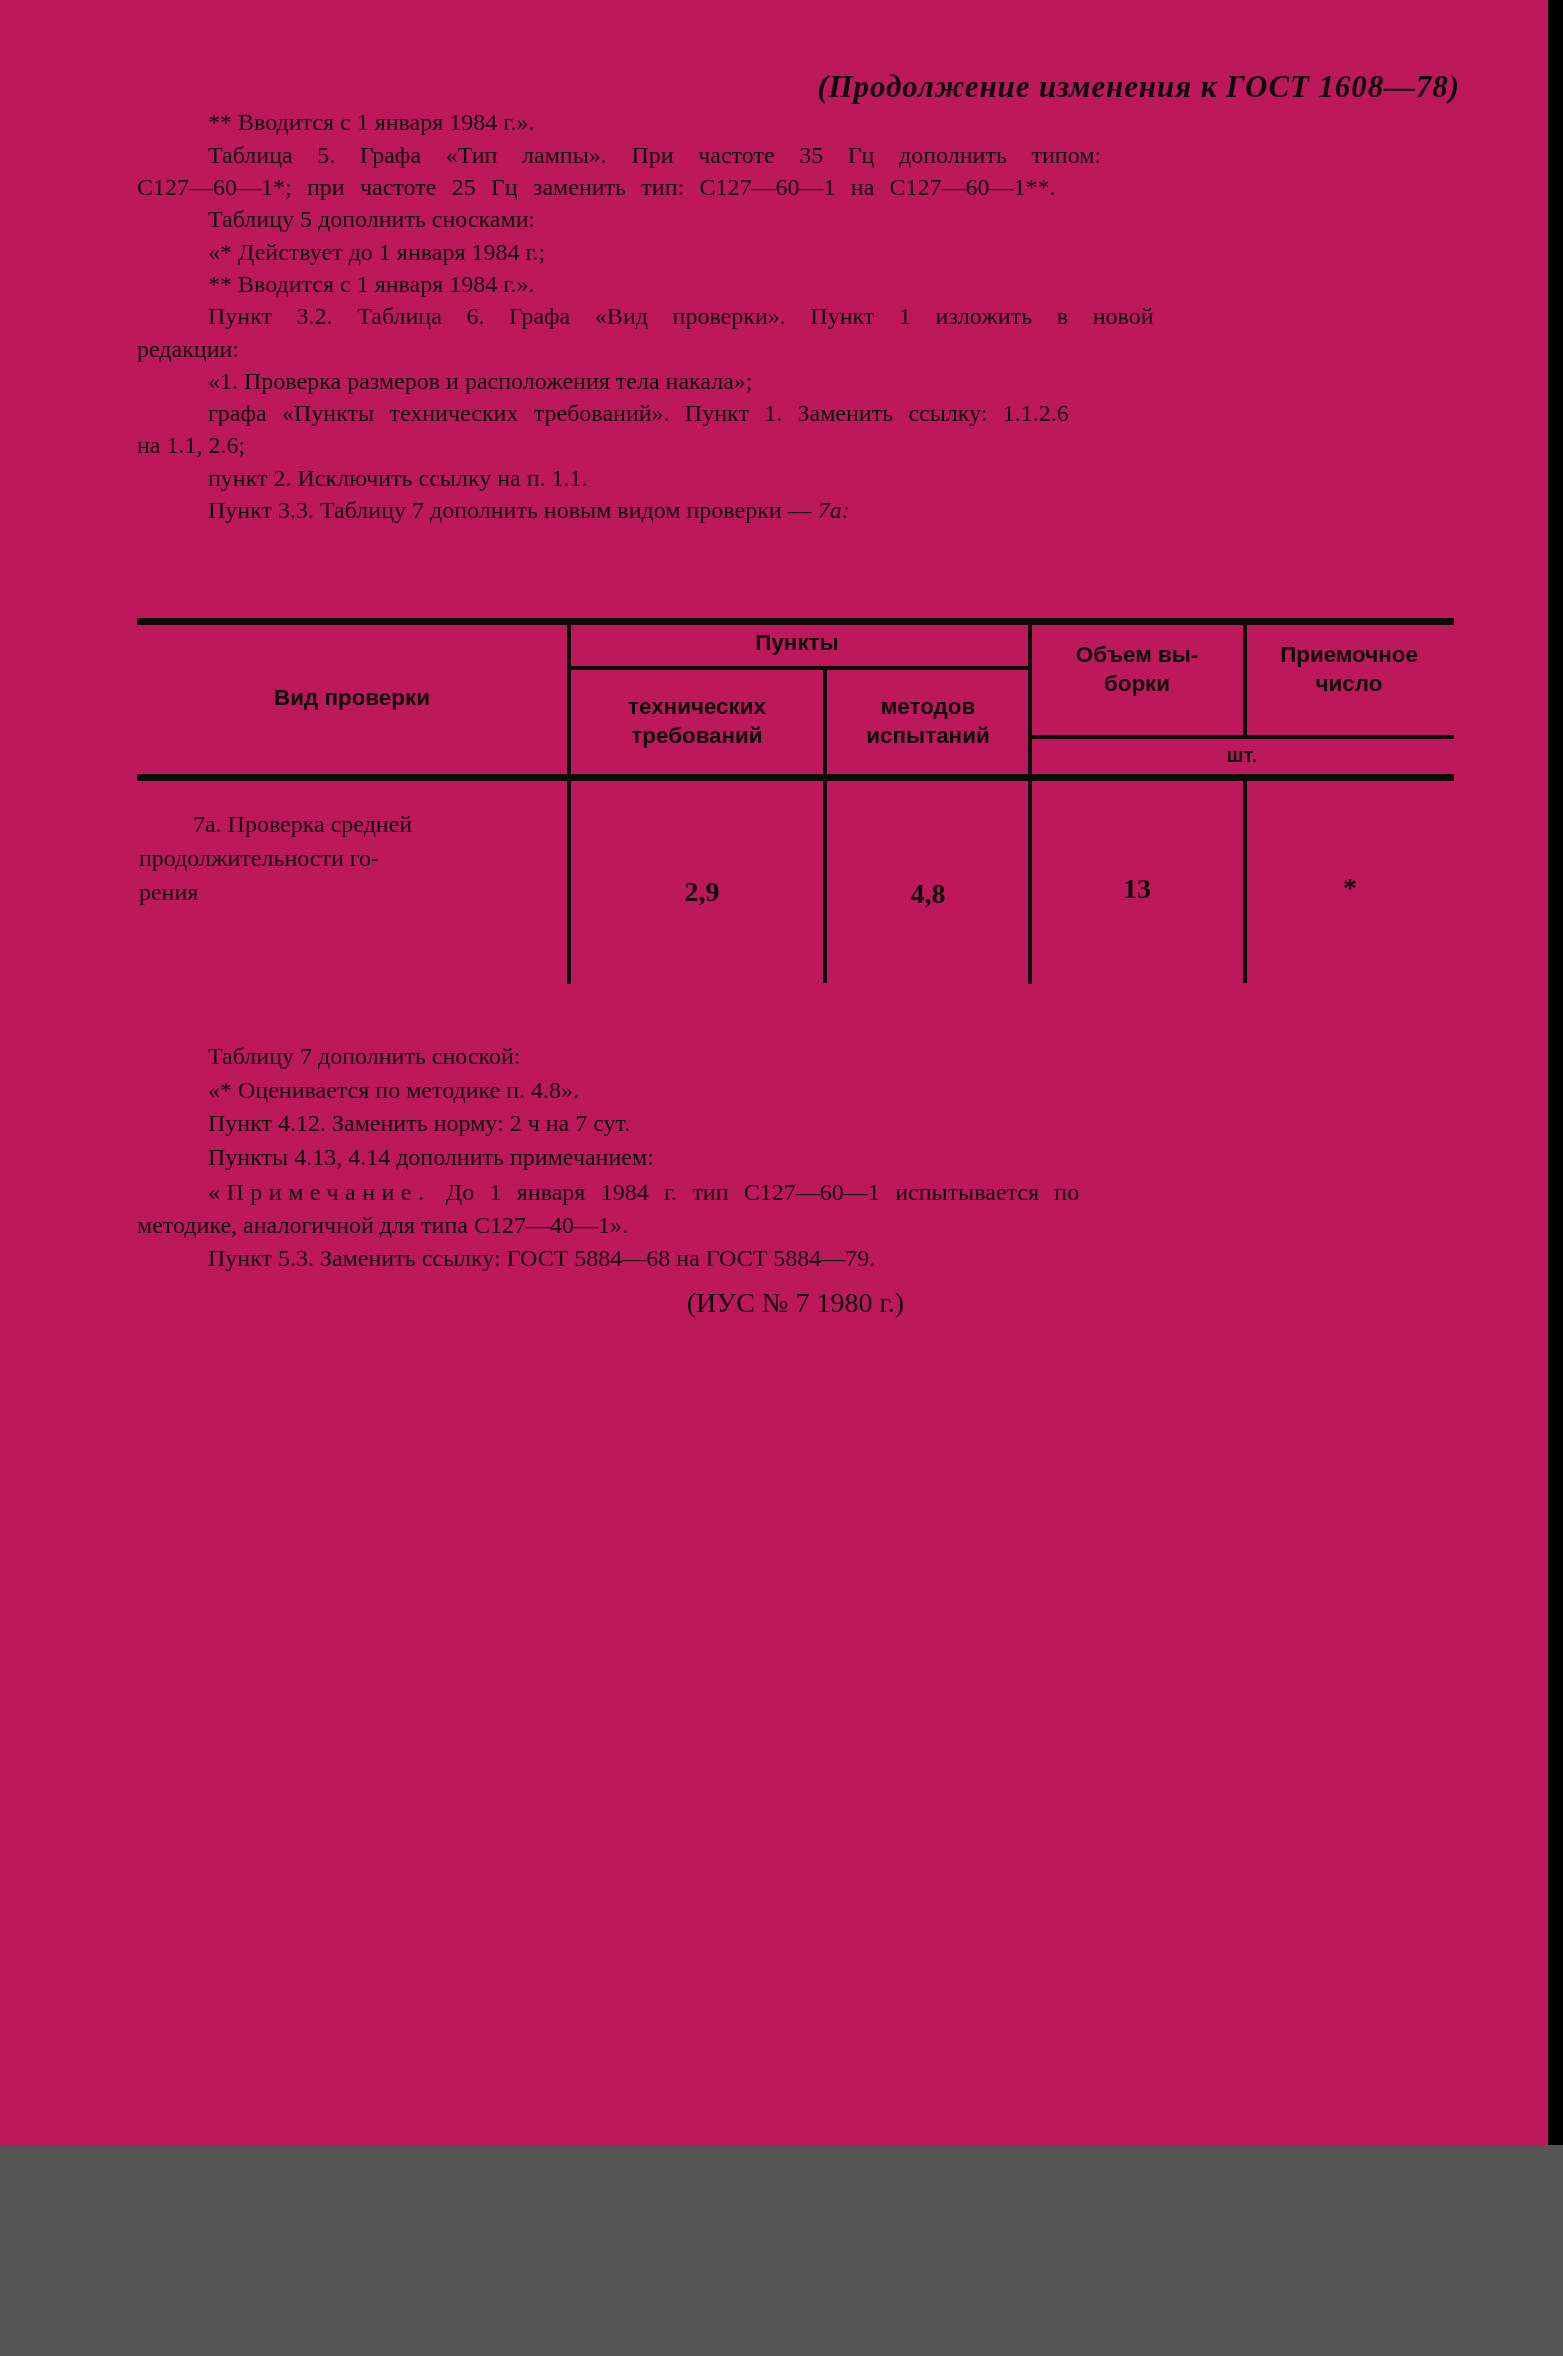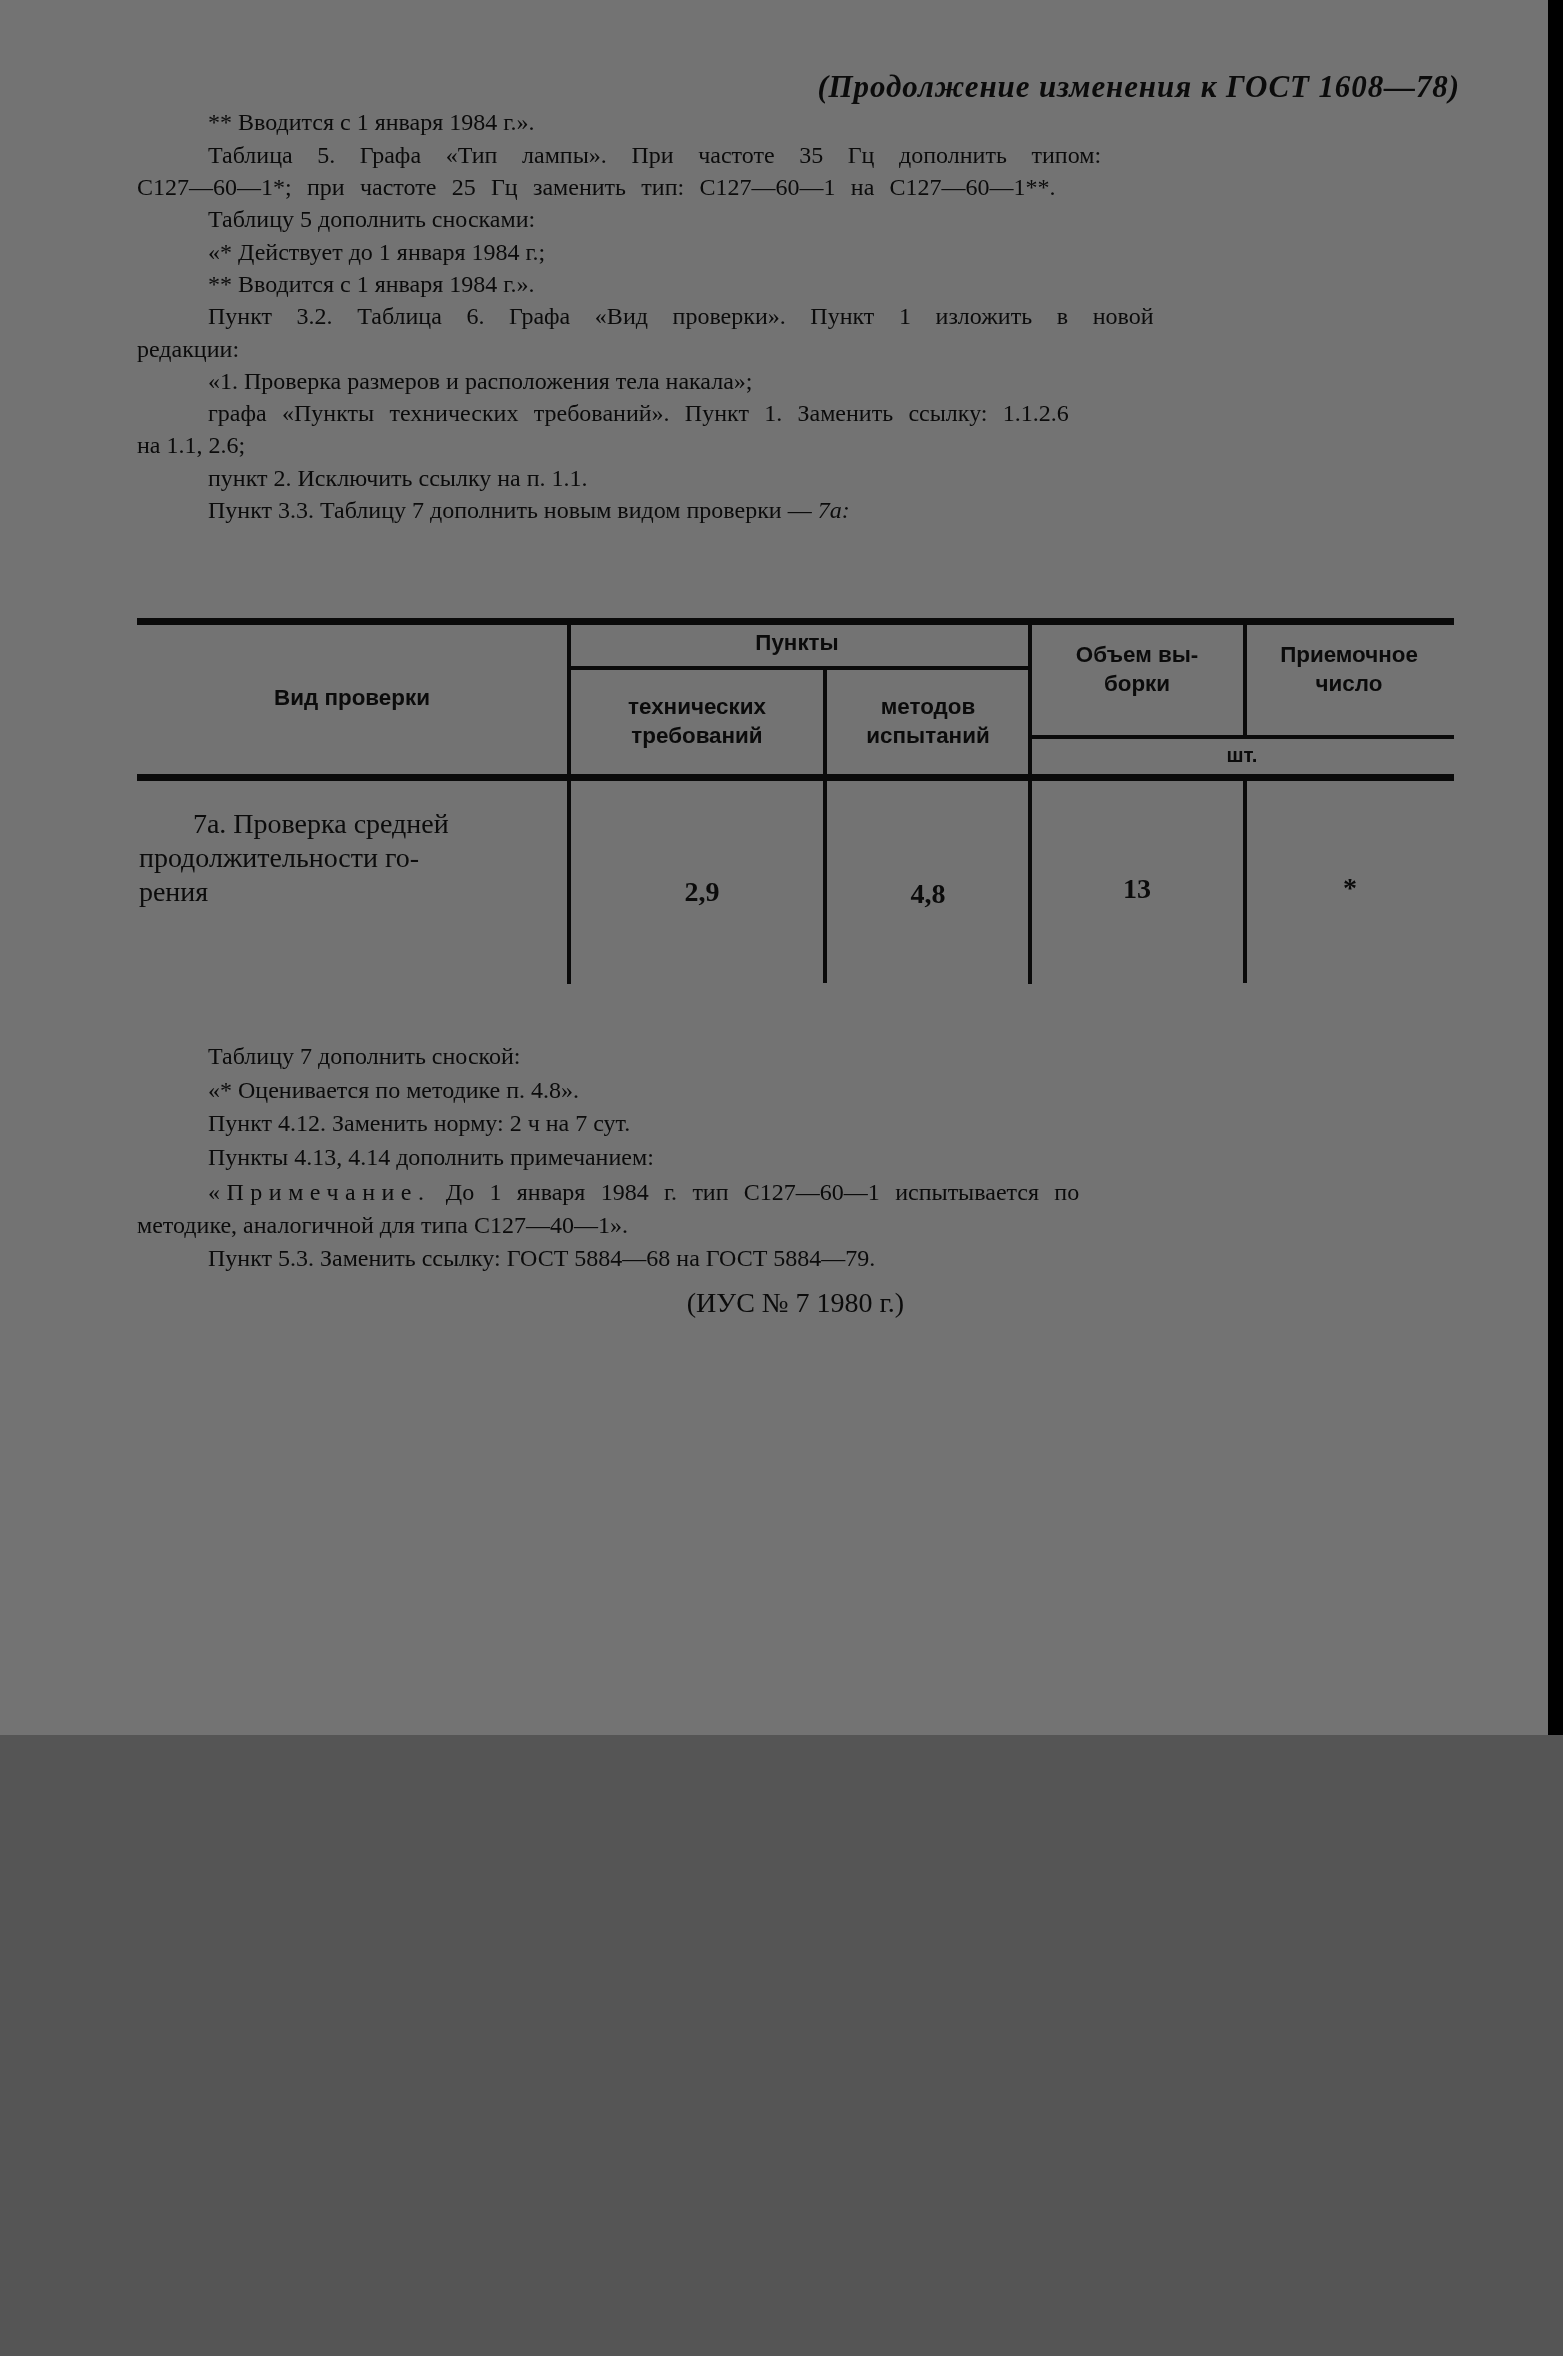--- a/index.html
+++ b/index.html
@@ -1,19 +1,19 @@
 <!DOCTYPE html>
 <html style="font-size:15px"><head>
 <meta charset="utf-8">
 <style>
   html,body { margin:0; padding:0; background:#555; }
   .page {
     position:relative;
-    width:1563px; height:1735px;
-    background:#737373;
+    width:1563px; height:2145px;
+    background:#be185d;
     overflow:hidden;
     font-family:"Liberation Serif","DejaVu Serif",serif;
     color:#0b0b0b;
   }
   .scan-edge { position:absolute; background:#000; }
   .edge-right { left:1548px; top:0; width:16px; height:2357px; }
   .edge-bottom { left:0; top:2334px; width:1563px; height:22.4px; }
 
   .ln {
     position:absolute;
@@ -52,21 +52,21 @@
     font-family:"Liberation Sans","DejaVu Sans",sans-serif;
     font-weight:700; font-size:22.4px; line-height:29px; color:#0b0b0b;
   }
   .unitc {
     font-family:"Liberation Sans","DejaVu Sans",sans-serif;
     font-weight:700; font-size:20.5px; color:#0b0b0b;
   }
   .val { font-size:28px; }
   .rowname {
     position:absolute; left:1.9px; top:189px; width:421px;
-    font-size:28px; line-height:34px;
+    font-size:24px; line-height:34px;
     white-space:pre-line; text-indent:54px; text-align:left;
   }
 </style>
 </head>
 <body>
 
 <div class="page">
 
   <div class="hdr-italic">(Продолжение изменения к ГОСТ 1608—78)</div>
 

